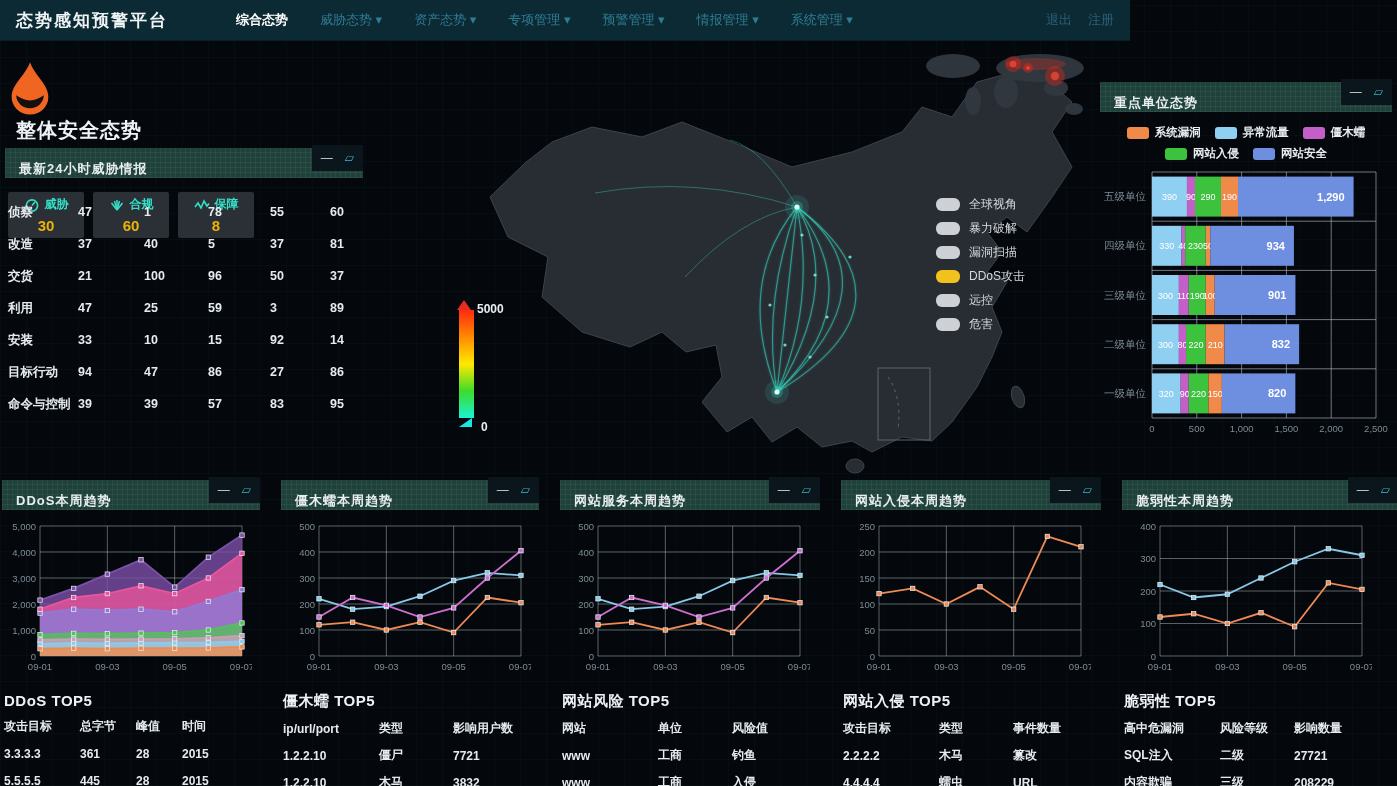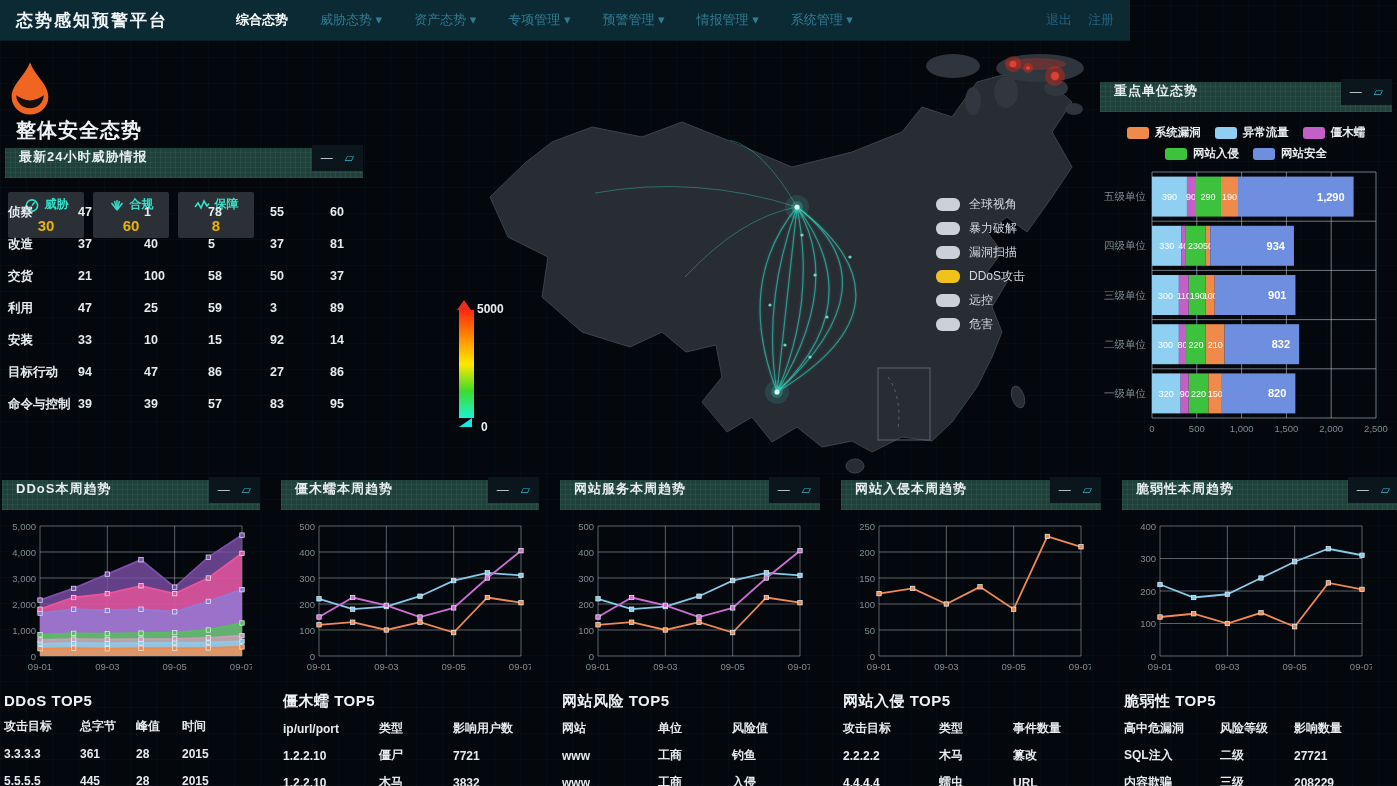--- a/index.html
+++ b/index.html
@@ -28,21 +28,21 @@
   .ov-stats{display:flex;gap:9px;margin-top:12px;}
   .stat-box{width:76px;height:46px;background:#2a3036;border-radius:2px;display:flex;
     flex-direction:column;align-items:center;justify-content:center;}
   .stat-top{display:flex;align-items:center;gap:5px;}
   .stat-label{font-size:12px;font-weight:700;color:#35e0c8;}
   .stat-val{font-size:15px;font-weight:700;color:#eab308;margin-top:4px;}
   
   .panel-hd{position:relative;height:30px;background-color:#20403a;
     background-image:repeating-linear-gradient(90deg,rgba(140,200,190,.08) 0 1px,transparent 1px 5px),
                      repeating-linear-gradient(0deg,rgba(140,200,190,.08) 0 1px,transparent 1px 5px);
-    display:flex;align-items:flex-start;}
+    display:flex;align-items:flex-end;}
   .panel-hd .t{font-size:13px;font-weight:700;color:#e8eef0;padding-left:14px;letter-spacing:1px;}
   .win-icons{position:absolute;right:0;top:-3px;height:26px;background:#0a161c;
     display:flex;align-items:center;padding:0 9px;gap:12px;}
   .win-icons .min{color:#cfd6da;font-size:12px;cursor:pointer;line-height:1;}
   .win-icons .rst{color:#38b6cc;font-size:12px;cursor:pointer;line-height:1;}
   
   .threat-panel{position:absolute;left:5px;top:148px;width:358px;}
   .threat-table{margin-top:18px;}
   .ttr{display:grid;grid-template-columns:70px 66px 64px 62px 60px 36px;height:32px;align-items:center;padding-left:3px;}
   .ttr div{font-size:12.5px;font-weight:700;color:#e6ebee;}
@@ -178,21 +178,21 @@
           <div>37</div>
           <div>40</div>
           <div>5</div>
           <div>37</div>
           <div>81</div>
         </div>
         <div class="ttr">
           <div>交货</div>
           <div>21</div>
           <div>100</div>
-          <div>58</div>
+          <div>96</div>
           <div>50</div>
           <div>37</div>
         </div>
         <div class="ttr">
           <div>利用</div>
           <div>47</div>
           <div>25</div>
           <div>59</div>
           <div>3</div>
           <div>89</div>

